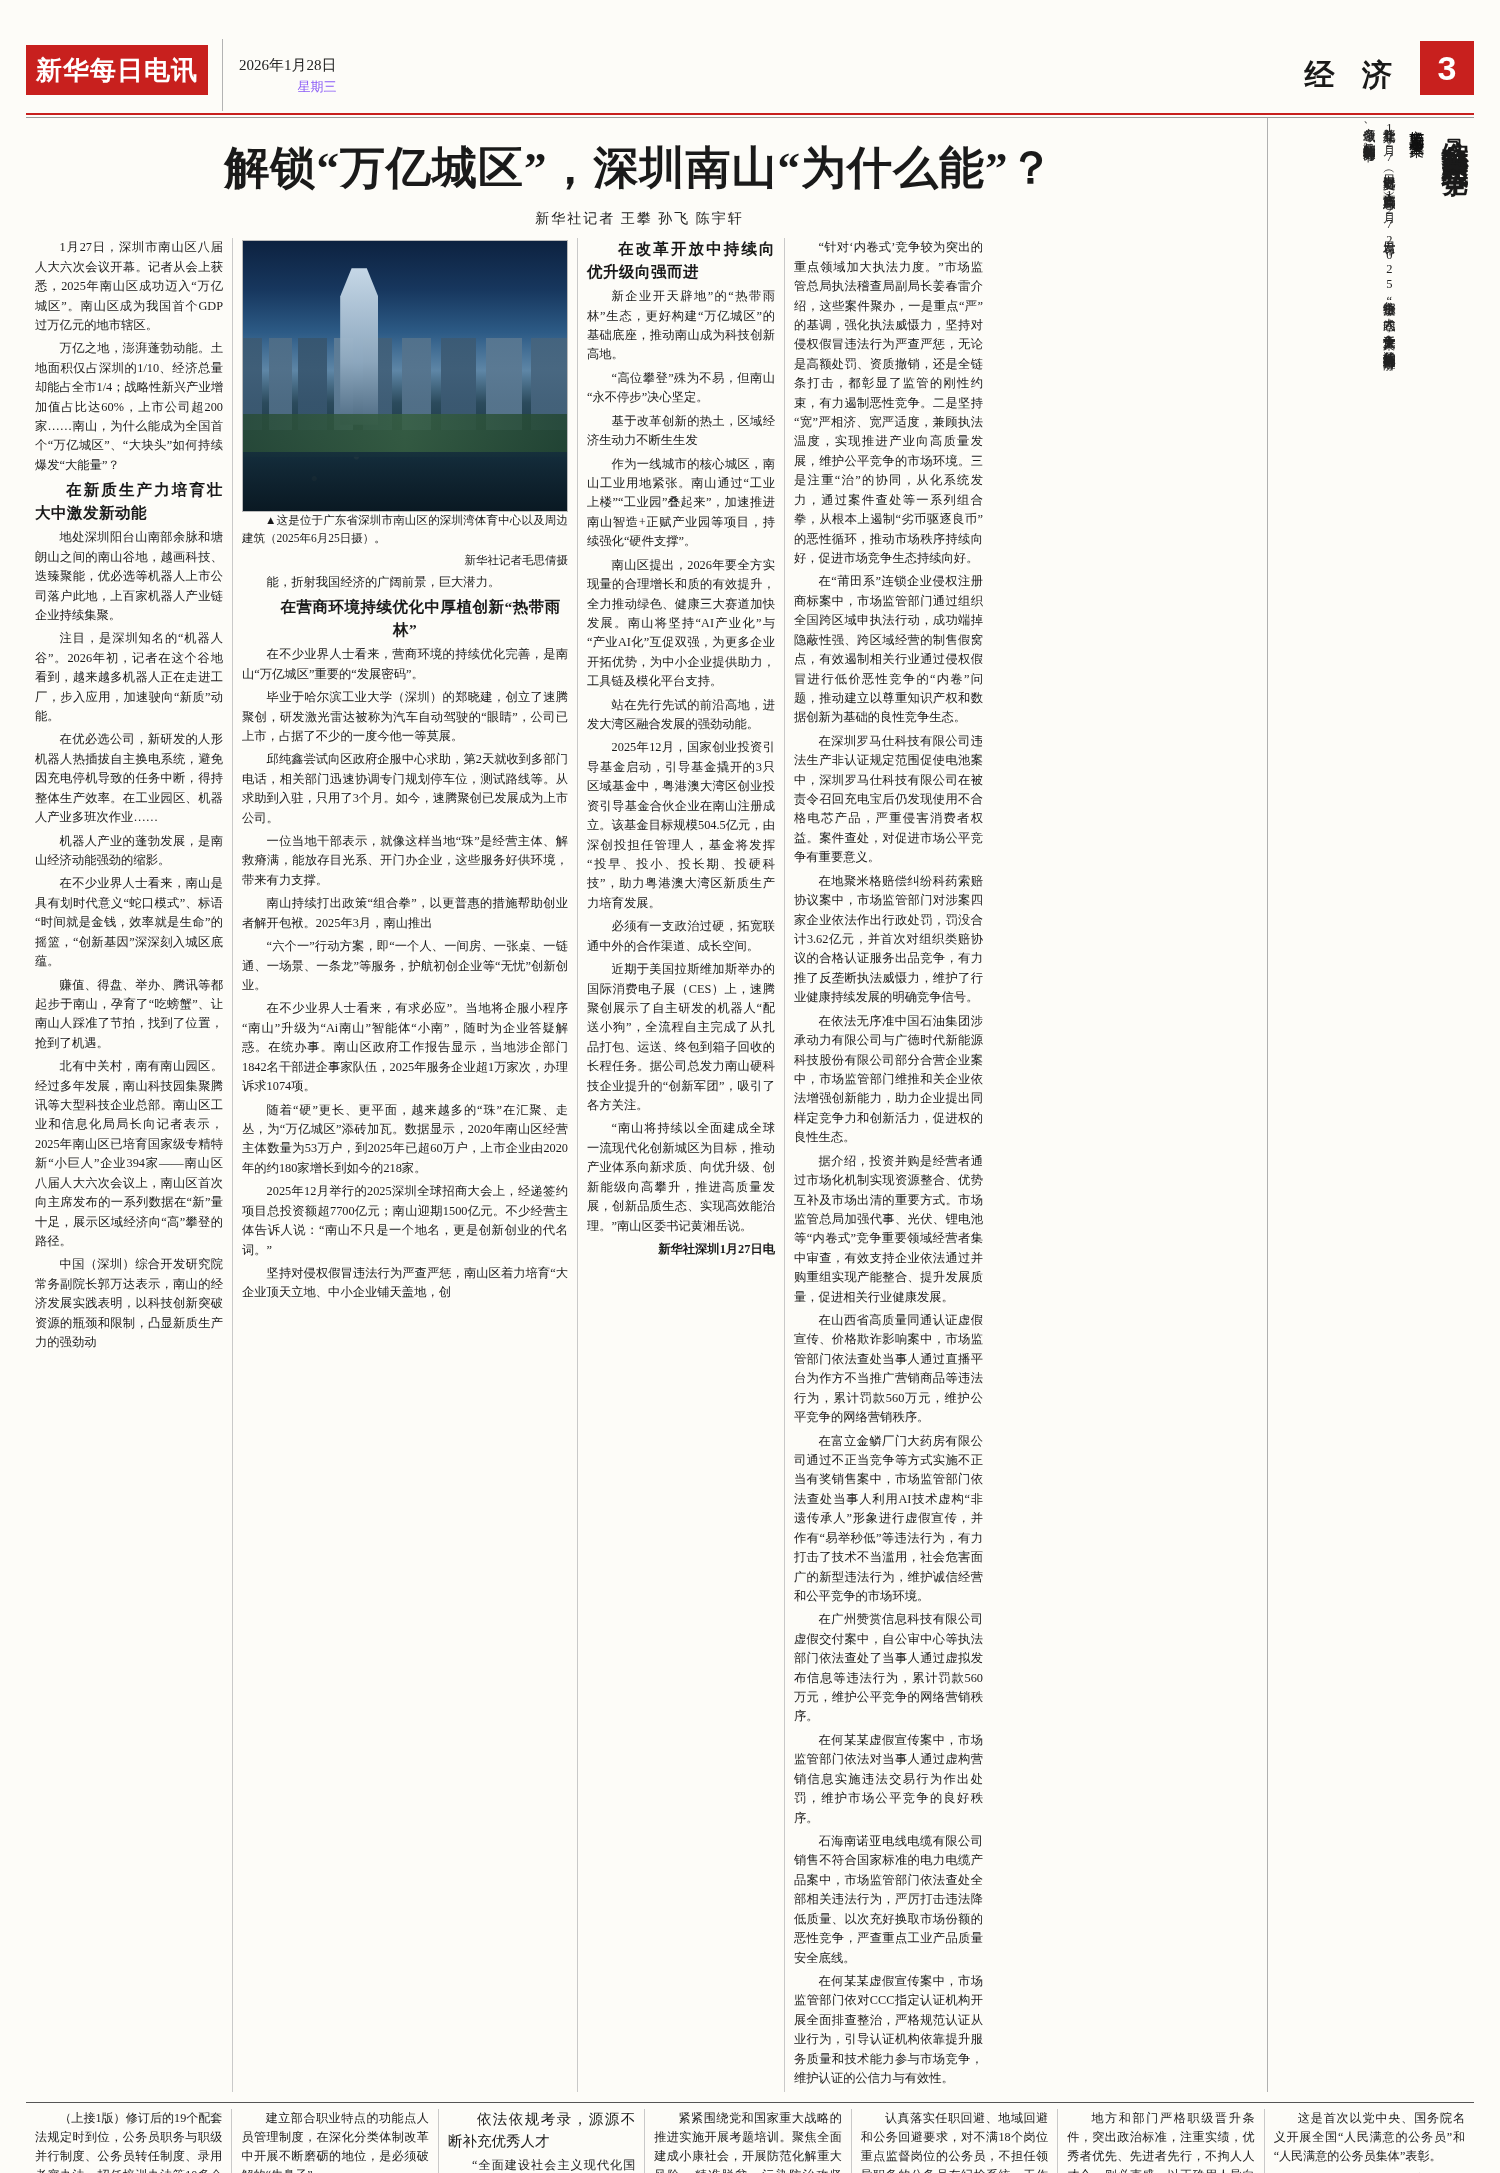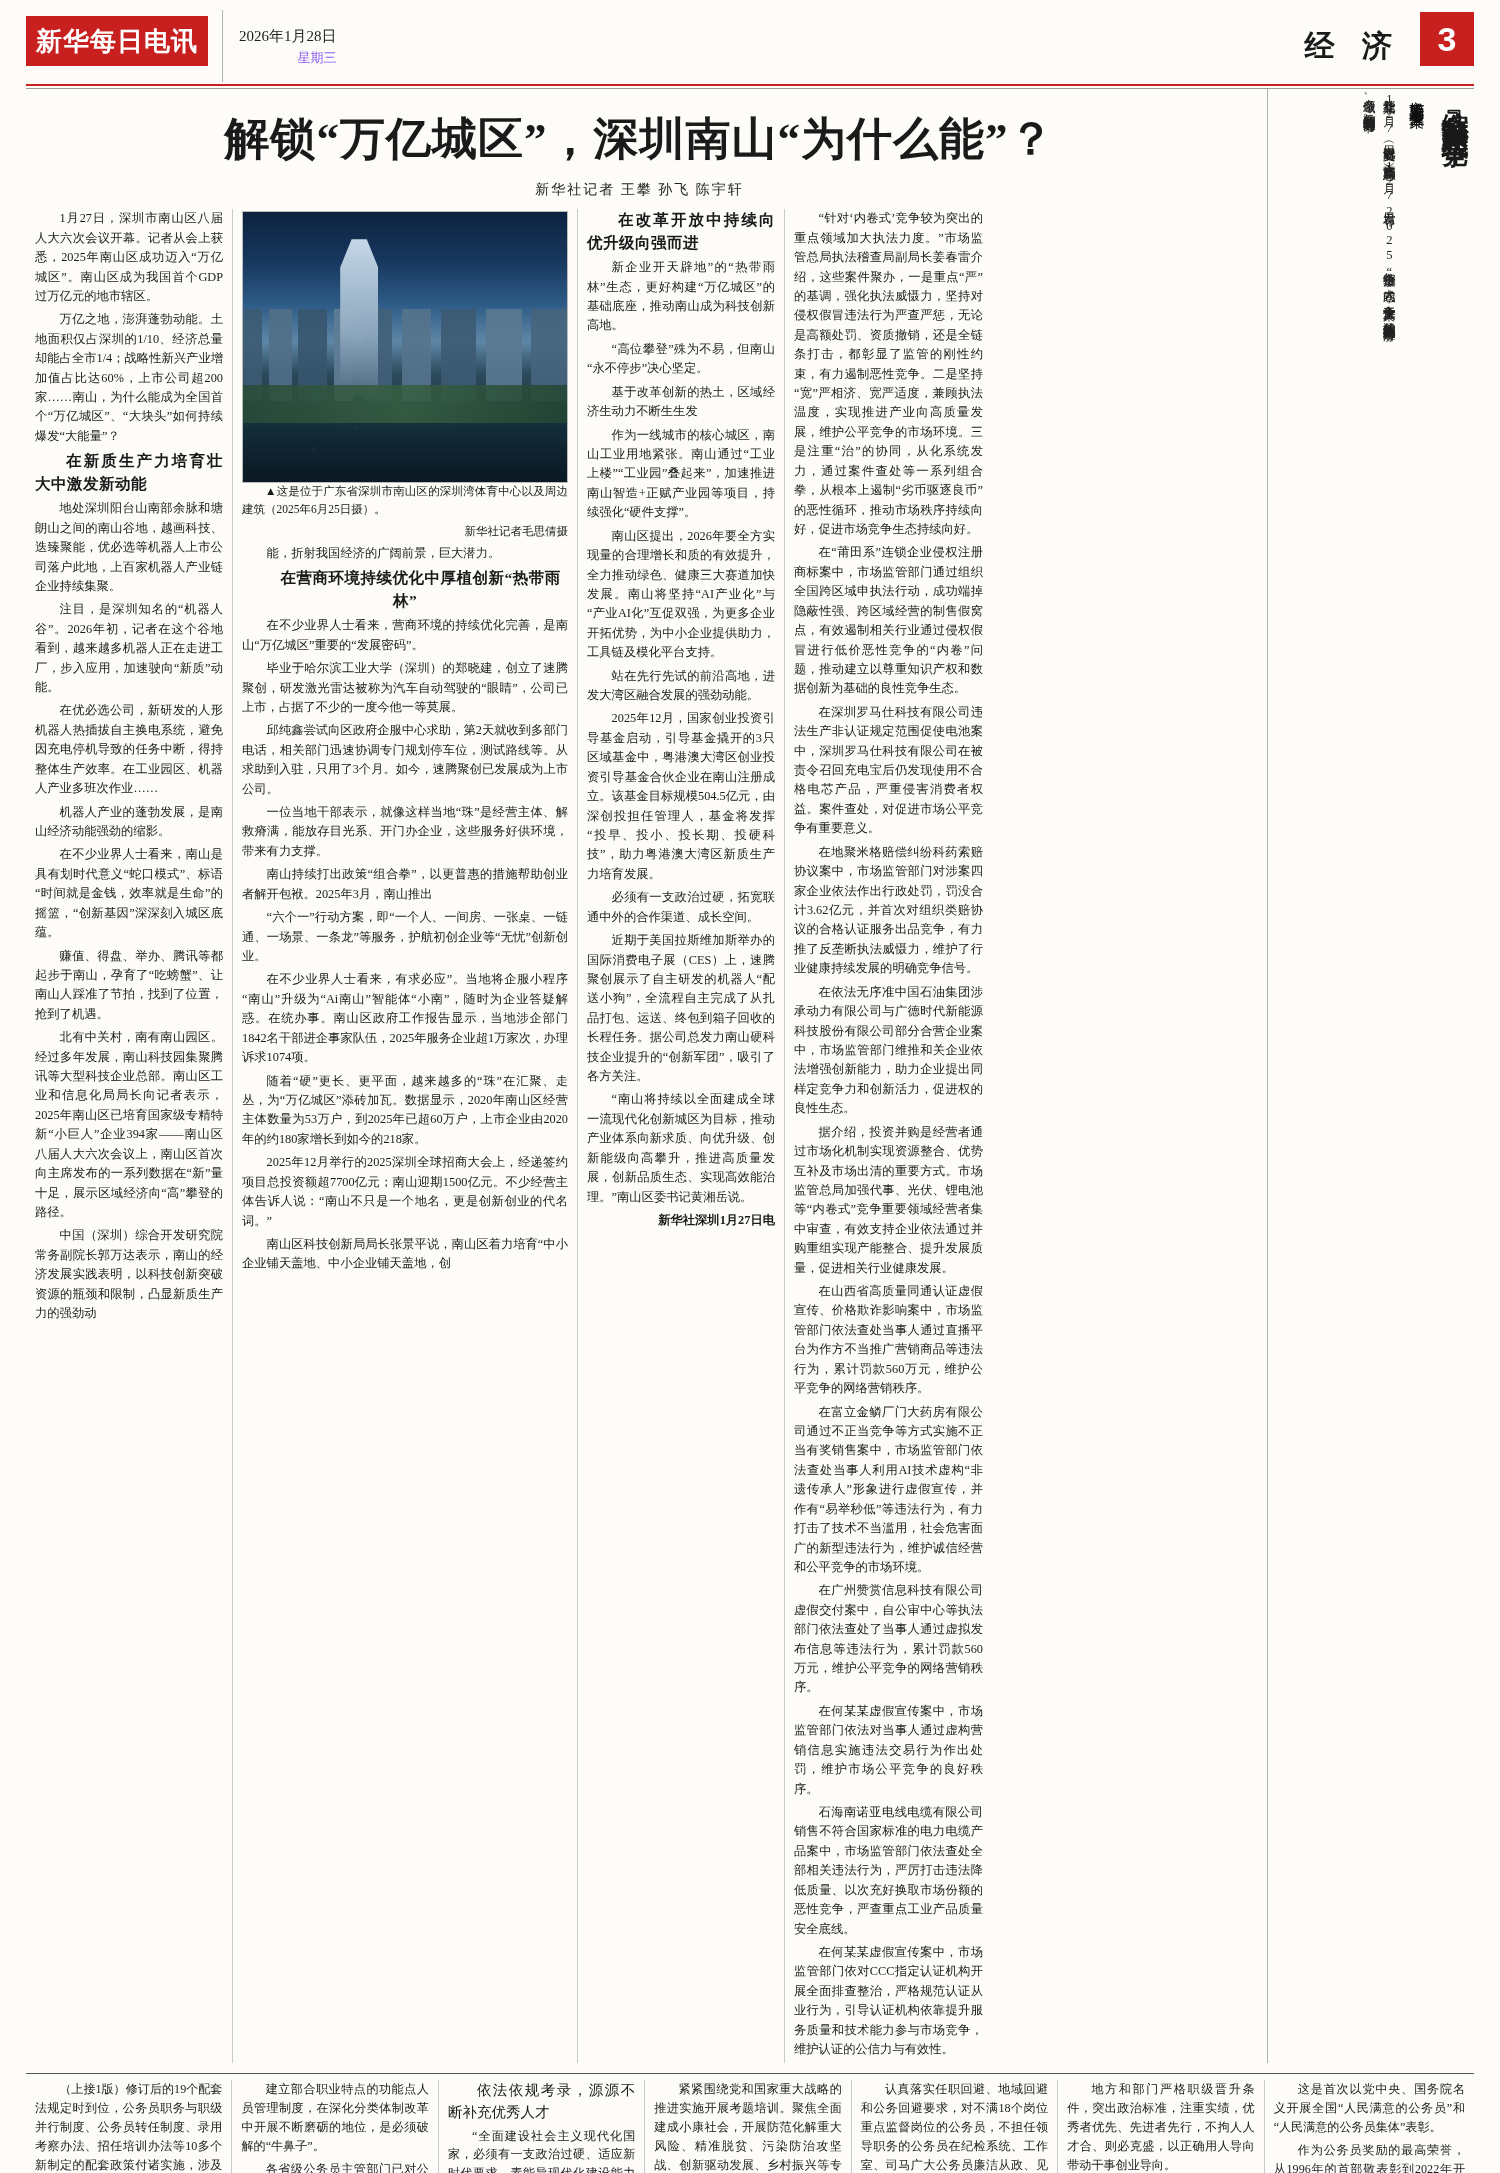--- a/index.html
+++ b/index.html
@@ -6,21 +6,21 @@
   body{
     width:1500px;height:2173px;
     background:#fdfcf8;
     font-family:"Liberation Serif", serif;
     color:#1a1a1a;
     -webkit-font-smoothing:antialiased;
   }
   .page{position:relative;width:1500px;height:2173px;box-sizing:border-box;padding:0 26px;}
 
   
-  .masthead{display:flex;align-items:stretch;height:72px;padding-top:10px;}
+  .masthead{display:flex;align-items:stretch;height:72px;padding-top:10px;margin-top:29px;}
   .logo{
     background:#c8201e;color:#fff;font-family:"Liberation Serif",serif;
     font-weight:bold;font-size:26px;letter-spacing:1px;
     padding:6px 10px;display:flex;align-items:center;height:38px;margin-top:6px;
   }
   .date-block{
     margin-left:14px;padding-left:16px;border-left:1px solid #b3b3b3;
     display:flex;flex-direction:column;justify-content:center;font-size:15px;line-height:1.5;color:#222;text-align:right;
   }
   .date-block .d2{font-size:13px;color:#8b5cf6;}
@@ -198,21 +198,21 @@
               <p class="sub-head center">在营商环境持续优化中厚植创新“热带雨林”</p>
               <p>在不少业界人士看来，营商环境的持续优化完善，是南山“万亿城区”重要的“发展密码”。</p>
               <p>毕业于哈尔滨工业大学（深圳）的郑晓建，创立了速腾聚创，研发激光雷达被称为汽车自动驾驶的“眼睛”，公司已上市，占据了不少的一度今他一等莫展。</p>
               <p>邱纯鑫尝试向区政府企服中心求助，第2天就收到多部门电话，相关部门迅速协调专门规划停车位，测试路线等。从求助到入驻，只用了3个月。如今，速腾聚创已发展成为上市公司。</p>
               <p>一位当地干部表示，就像这样当地“珠”是经营主体、解救瘠满，能放存目光系、开门办企业，这些服务好供环境，带来有力支撑。</p>
               <p>南山持续打出政策“组合拳”，以更普惠的措施帮助创业者解开包袱。2025年3月，南山推出</p>
               <p>“六个一”行动方案，即“一个人、一间房、一张桌、一链通、一场景、一条龙”等服务，护航初创企业等“无忧”创新创业。</p>
               <p>在不少业界人士看来，有求必应”。当地将企服小程序“南山”升级为“Ai南山”智能体“小南”，随时为企业答疑解惑。在统办事。南山区政府工作报告显示，当地涉企部门1842名干部进企事家队伍，2025年服务企业超1万家次，办理诉求1074项。</p>
               <p>随着“硬”更长、更平面，越来越多的“珠”在汇聚、走丛，为“万亿城区”添砖加瓦。数据显示，2020年南山区经营主体数量为53万户，到2025年已超60万户，上市企业由2020年的约180家增长到如今的218家。</p>
               <p>2025年12月举行的2025深圳全球招商大会上，经递签约项目总投资额超7700亿元；南山迎期1500亿元。不少经营主体告诉人说：“南山不只是一个地名，更是创新创业的代名词。”</p>
-              <p>南山区科技创新局局长张景平说，南山区着力培育“中小企业铺天盖地、中小企业铺天盖地，创</p>
+              <p>坚持对侵权假冒违法行为严查严惩，南山区着力培育“大企业顶天立地、中小企业铺天盖地，创</p>
             </div>
         </div>
 
         <div class="col c3" id="col3">
             <p class="sub-head">在改革开放中持续向优升级向强而进</p>
             <p>新企业开天辟地”的“热带雨林”生态，更好构建“万亿城区”的基础底座，推动南山成为科技创新高地。</p>
             <p>“高位攀登”殊为不易，但南山“永不停步”决心坚定。</p>
             <p>基于改革创新的热土，区域经济生动力不断生生发</p>
             <p>作为一线城市的核心城区，南山工业用地紧张。南山通过“工业上楼”“工业园”叠起来”，加速推进南山智造+正赋产业园等项目，持续强化“硬件支撑”。</p>
             <p>南山区提出，2026年要全方实现量的合理增长和质的有效提升，全力推动绿色、健康三大赛道加快发展。南山将坚持“AI产业化”与“产业AI化”互促双强，为更多企业开拓优势，为中小企业提供助力，工具链及模化平台支持。</p>

